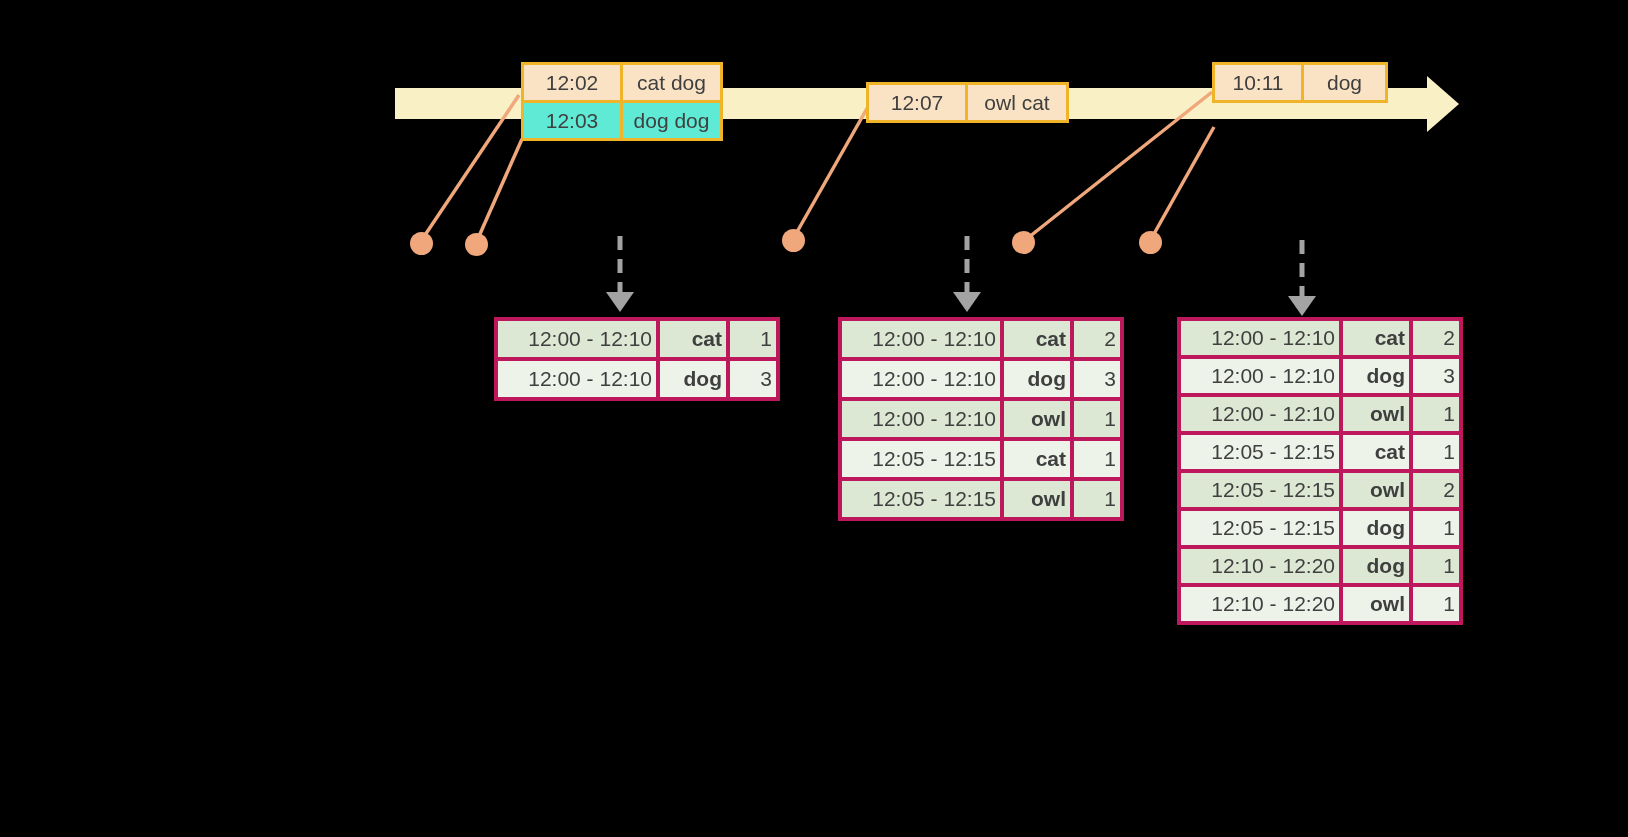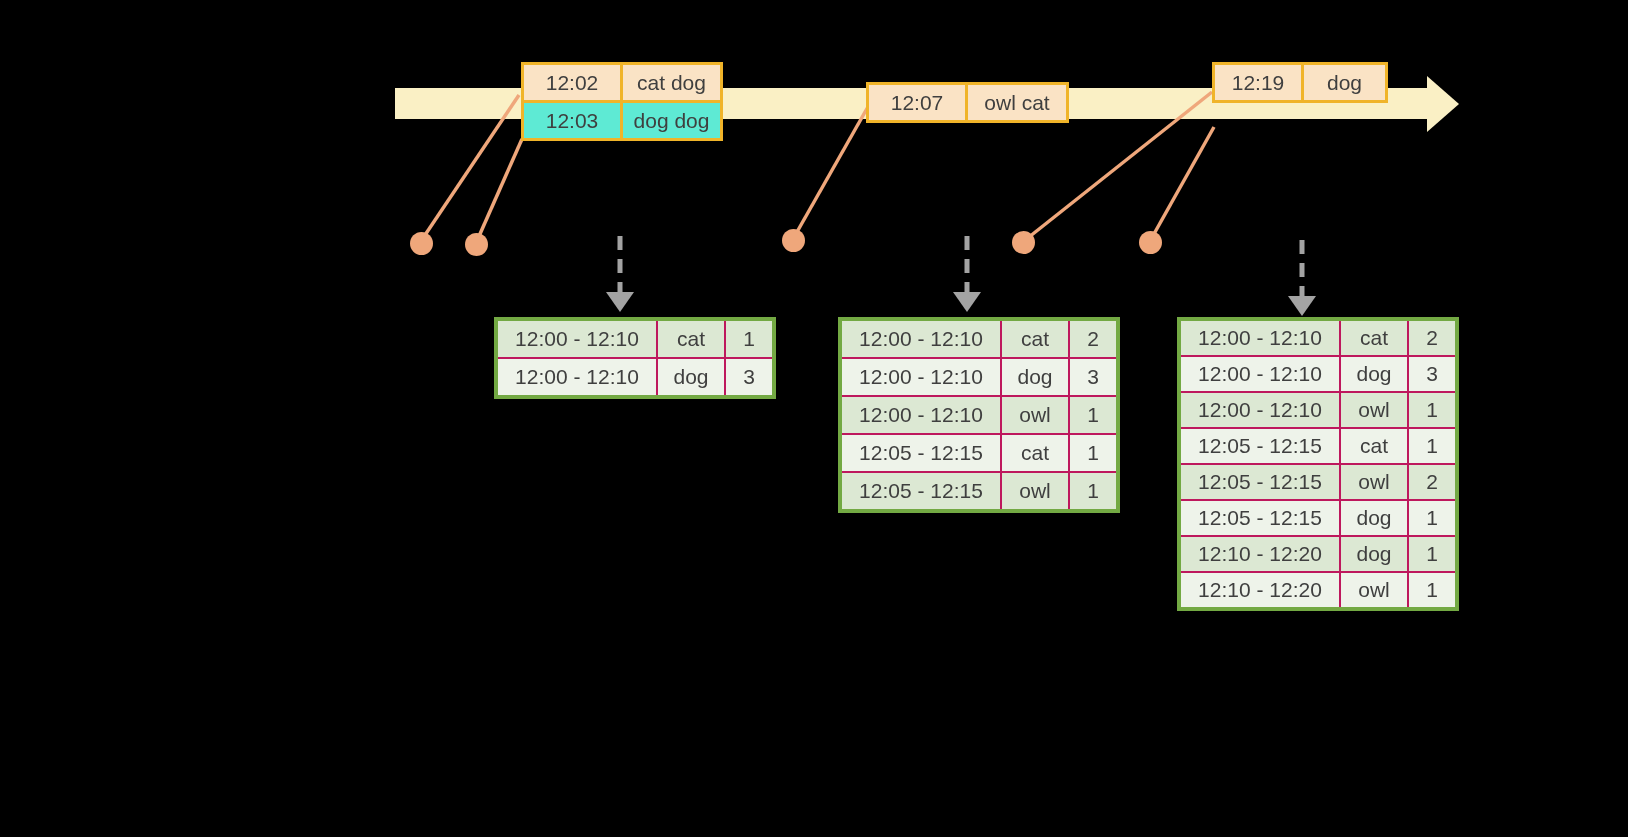--- a/index.html
+++ b/index.html
@@ -75,30 +75,30 @@
   table.result {
     position: absolute;
     border-collapse: collapse;
     border: 4px solid #73A943;
     z-index: 4;
     font-size: 21px;
     color: #3F3F3F;
     table-layout: fixed;
   }
   table.result td {
-    border: 2px solid #be185d;
-    text-align: center;
+    border: 4px solid #be185d;
+    text-align: right;
     vertical-align: middle;
     padding: 0 4px;
     white-space: nowrap;
   }
   table.result tr.row-a td { background: #DCE8D3; }
   table.result tr.row-b td { background: #EEF3EA; }
   table.result td.c-window { width: 150px; }
-  table.result td.c-word   { width: 58px; }
+  table.result td.c-word   { width: 58px; font-weight: bold; }
   table.result td.c-count  { width: 38px; }
   #result-table-1 { left: 494px; top: 317px; }
   #result-table-1 td { height: 36px; }
   #result-table-2 { left: 838px; top: 317px; }
   #result-table-2 td { height: 36px; }
   #result-table-3 { left: 1177px; top: 317px; }
   #result-table-3 td { height: 34px; }
 </style>
 </head>
 <body>
@@ -149,21 +149,21 @@
         <tr class="row-a">
       <td class="c-time">12:07</td>
       <td class="c-words">owl cat</td>
     </tr>
   </tbody>
     </table>
 
   <table class="event" id="event-table-3">
     <tbody>
         <tr class="row-a">
-      <td class="c-time">12:19</td>
+      <td class="c-time">10:11</td>
       <td class="c-words">dog</td>
     </tr>
   </tbody>
     </table>
 
   <table class="result" id="result-table-1">
     <tbody>
         <tr class="row-a">
       <td class="c-window">12:00 - 12:10</td>
       <td class="c-word">cat</td>

